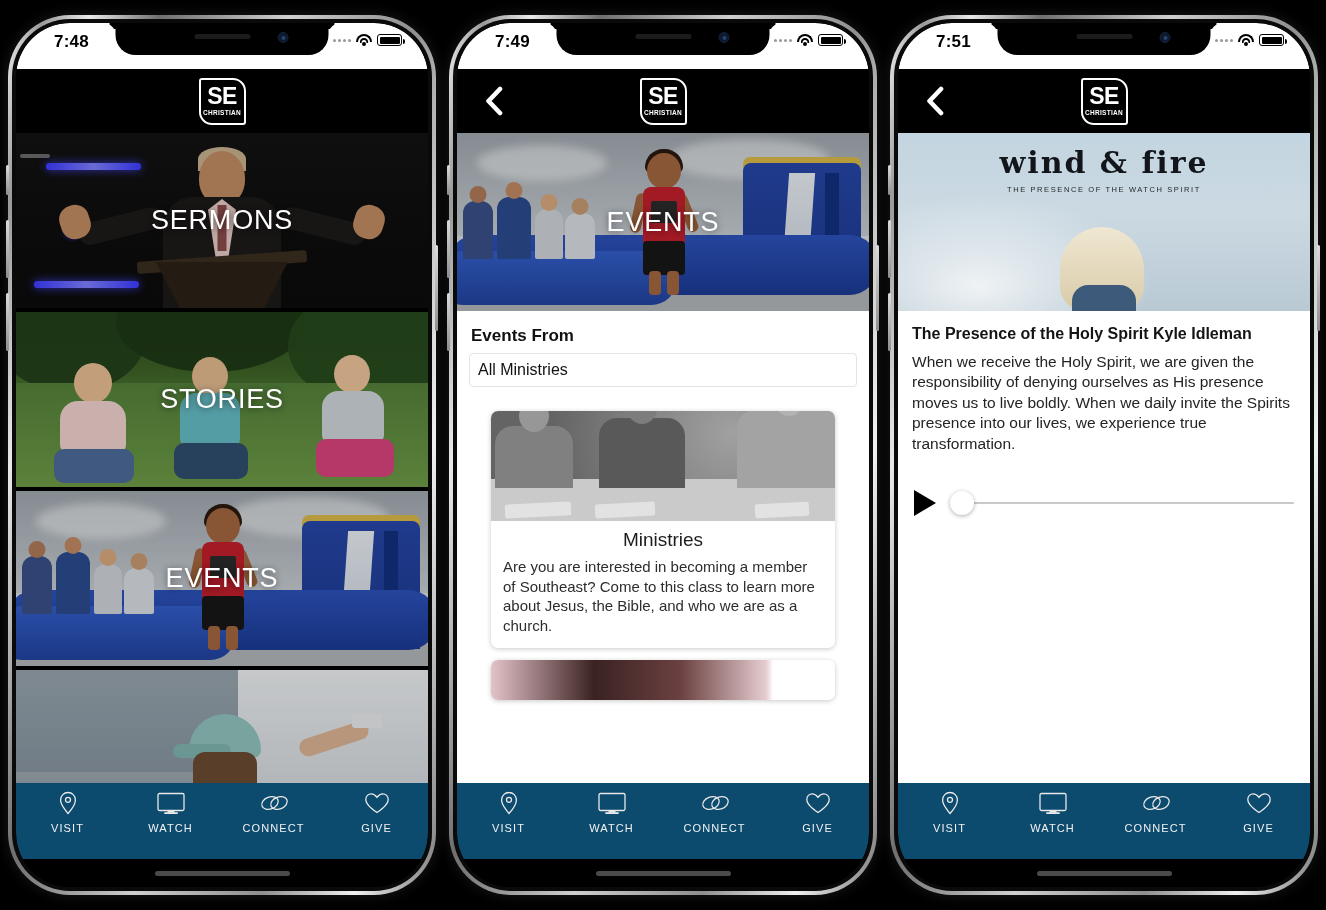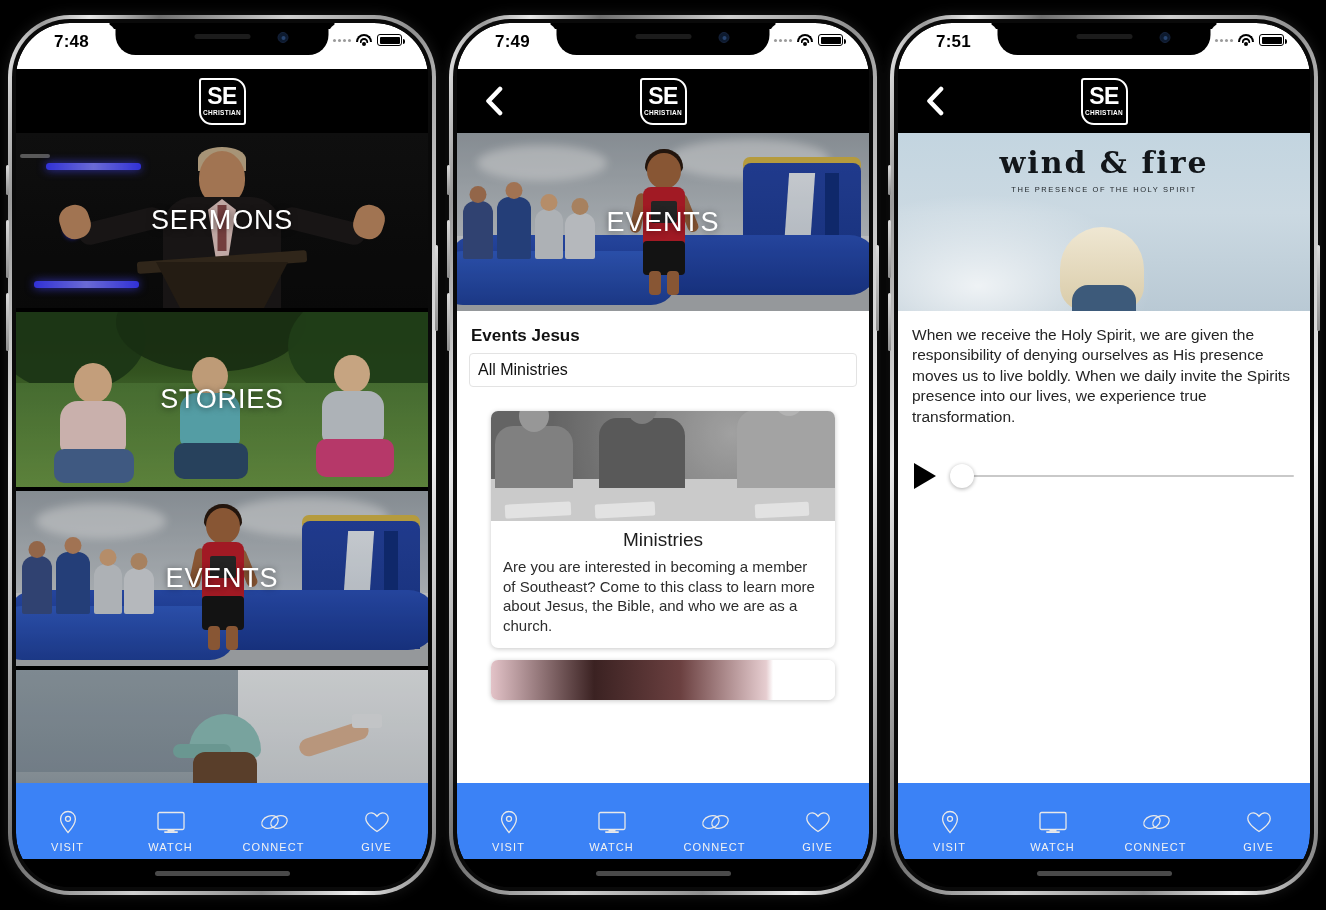--- a/index.html
+++ b/index.html
@@ -266,23 +266,23 @@
   .detail-title { font-size: 16px; font-weight: bold; color:#141414; margin-bottom: 9px; }
   .detail-desc { font-size: 15.5px; line-height: 1.32; color:#242424; }
   .player { display:flex; align-items:center; gap: 14px; margin-top: 36px; padding: 0 2px; }
   .play-btn { width:0;height:0; border-left: 22px solid #000; border-top: 13px solid transparent; border-bottom: 13px solid transparent; cursor:pointer; }
   .slider { position: relative; flex:1 1 auto; height: 26px; display:flex; align-items:center; }
   .slider .track { position:absolute; left:0; right:0; height:2px; background:#c9c9c9; border-radius:2px; }
   .slider .thumb { position:relative; width:24px; height:24px; border-radius:50%; background:#fff; box-shadow: 0 1px 4px rgba(0,0,0,.32); cursor:pointer; }
 
   
   .tabbar {
-    flex: 0 0 auto; height: 76px; background:#3b82f6;
+    flex: 0 0 auto; height: 76px; background:#0c4a6e;
     display:flex; align-items:flex-start; justify-content:space-around;
-    padding-top: 27px;
+    padding-top: 8px;
   }
   .tab { display:flex; flex-direction:column; align-items:center; gap:7px; cursor:pointer; width: 25%; }
   .tab .ico { height: 24px; display:flex; align-items:center; justify-content:center; }
   .tab .tlabel { font-size: 11px; color:#f2f2f2; letter-spacing: 1.1px; }
   .home-ind { flex:0 0 auto; height: 28px; background:#000; display:flex; align-items:center; justify-content:center; }
   .home-ind i { display:block; width: 135px; height: 5px; background:#4a4a4a; border-radius: 3px; }
 </style>
 </head>
 <body>
 
@@ -570,21 +570,21 @@
               <div class="sh"></div>
                 <div class="lg l1"></div>
                 <div class="lg l2"></div>
             </div>
           </div>
           <div class="shade"></div>
           <div class="label">EVENTS</div>
         </div>
 
         <div class="form-panel">
-          <div class="form-label">Events Jesus</div>
+          <div class="form-label">Events From</div>
           <div class="form-field">All Ministries</div>
         </div>
 
         <div class="list-area">
           <div class="event-card">
             <div class="pic">
               <div class="art-bible">
                 <div class="bg"></div>
                 <div class="table"></div>
                 <div class="m" style="left:4px;width:78px;height:62px;background:#6f7a72;">
@@ -706,25 +706,26 @@
         <div class="video-hero">
           <div class="art-wind">
             <div class="cloudy"></div>
             <div class="woman">
                 <div class="hair"></div>
                 <div class="shoulder"></div>
               </div>
           </div>
           <div class="wind-title">
             <div class="wt">wind &amp; fire</div>
-            <div class="ws">THE PRESENCE OF THE HOLY SPIRIT</div>
+            <div class="ws">THE PRESENCE OF THE WATCH SPIRIT</div>
           </div>
         </div>
 
         <div class="detail-panel">
+          <div class="detail-title">The Presence of the Holy Spirit Kyle Idleman</div>
           <div class="detail-desc">When we receive the Holy Spirit, we are given the responsibility of denying ourselves as His presence moves us to live boldly. When we daily invite the Spirits presence into our lives, we experience true transformation.</div>
           <div class="player">
             <div class="play-btn"></div>
             <div class="slider">
               <div class="track"></div>
               <div class="thumb"></div>
             </div>
           </div>
         </div>
 

